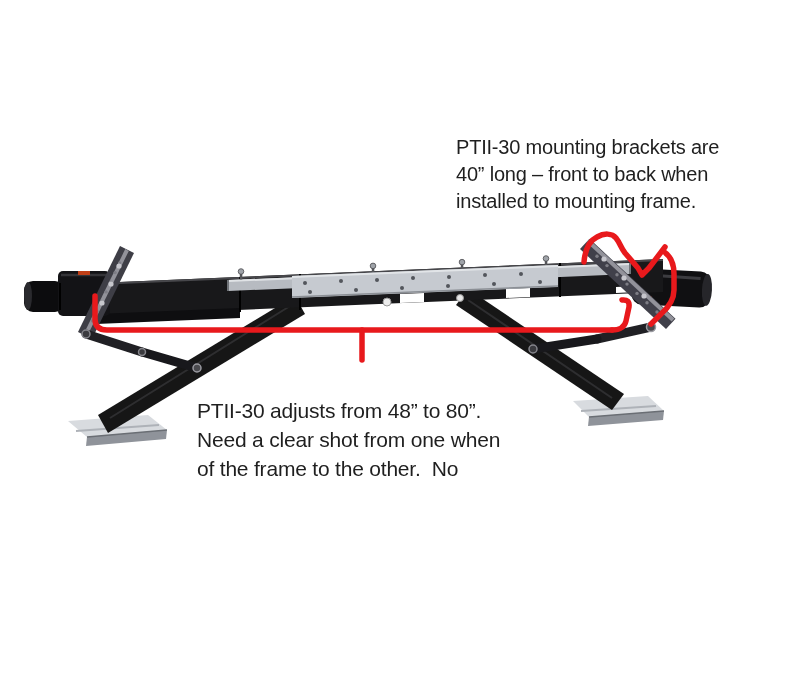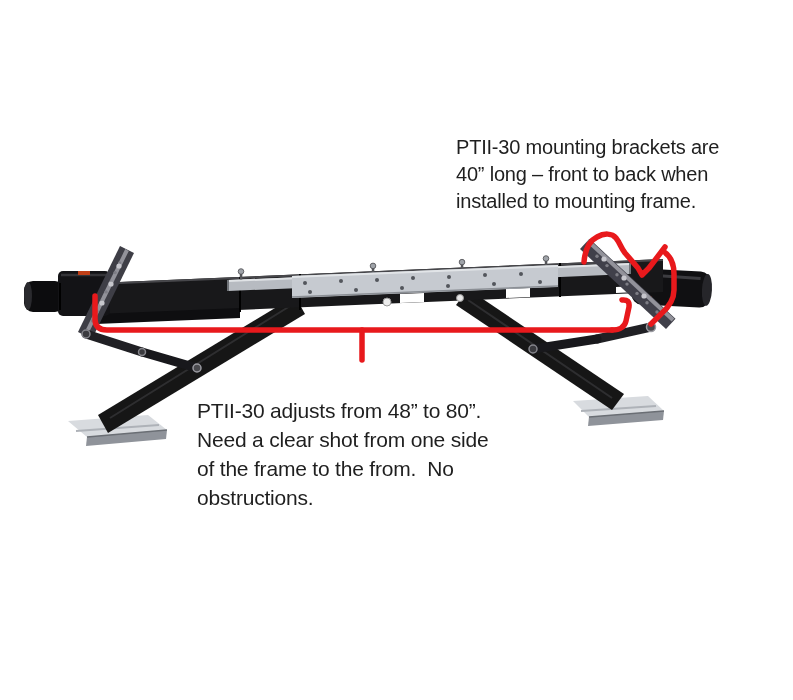--- a/index.html
+++ b/index.html
@@ -208,18 +208,17 @@
   </svg>
 
   <div class="note note-top">
     <div class="line">PTII-30 mounting brackets are</div>
     <div class="line">40” long – front to back when</div>
     <div class="line">installed to mounting frame.</div>
   </div>
 
   <div class="note note-bottom">
     <div class="line">PTII-30 adjusts from 48” to 80”.</div>
-    <div class="line">Need a clear shot from one side</div>
-    <div class="line">of the frame to the from.  No</div>
-    <div class="line">obstructions.</div>
+    <div class="line">Need a clear shot from one when</div>
+    <div class="line">of the frame to the other.  No</div>
   </div>
 
 </div>
 
 </body></html>

